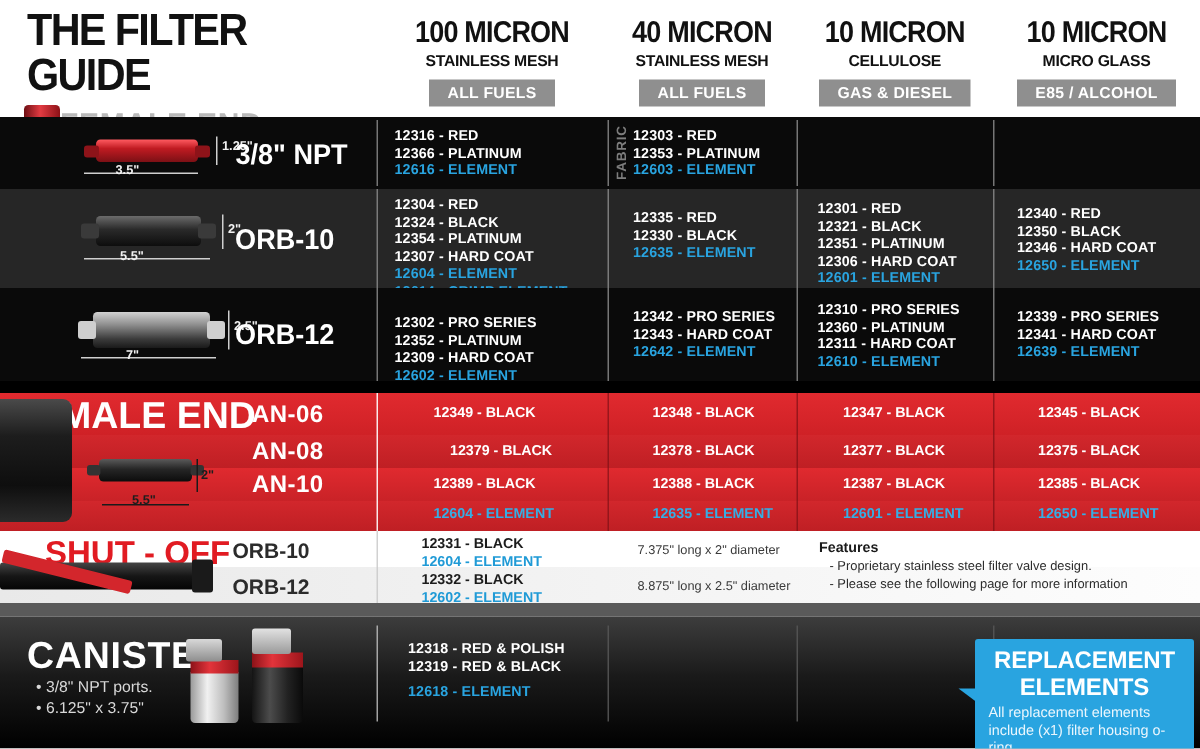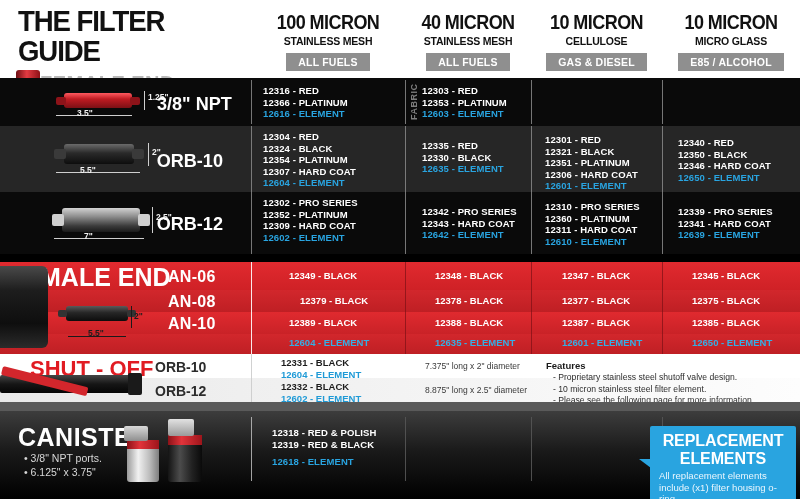--- a/index.html
+++ b/index.html
@@ -266,21 +266,21 @@
                 background:linear-gradient(180deg,#d2d2d2,#8f8f8f 35%,#3b3b3b 75%,#1a1a1a);border-radius:3px;"></div>
     <div class="photo" style="left:52px;top:22px;width:12px;height:12px;background:#cfcfcf;border-radius:2px;"></div>
     <div class="photo" style="left:138px;top:22px;width:12px;height:12px;background:#cfcfcf;border-radius:2px;"></div>
     <div class="dimline" style="left:54px;top:46px;width:90px;height:1px;"></div>
     <div class="dimline" style="left:152px;top:15px;width:1px;height:26px;"></div>
     <div class="dimtxt" style="left:84px;top:39px;">7"</div>
     <div class="dimtxt" style="left:156px;top:20px;">2.5"</div>
 
     <div class="sizelabel" style="left:155px;top:21px;">ORB-12</div>
 
-    <div class="cell" style="left:263px;padding-top:5px;">
+    <div class="cell" style="left:263px;padding-top:18px;">
       <div class="pn">12302 - PRO SERIES</div>
       <div class="pn">12352 - PLATINUM</div>
       <div class="pn">12309 - HARD COAT</div>
       <div class="pn el">12602 - ELEMENT</div>
     </div>
     <div class="cell" style="left:422px;padding-top:14px;">
       <div class="pn">12342 - PRO SERIES</div>
       <div class="pn">12343 - HARD COAT</div>
       <div class="pn el">12642 - ELEMENT</div>
     </div>
@@ -374,22 +374,21 @@
     <div class="shut-size" style="left:155px;top:5px;">ORB-12</div>
     <div style="position:absolute;left:281px;top:3px;">
       <div class="shut-pn">12332 - BLACK</div>
       <div class="shut-pn el">12602 - ELEMENT</div>
     </div>
     <div class="shut-dim" style="left:425px;top:7px;">8.875" long x 2.5" diameter</div>
   </div>
 
   <div class="feat-title" style="left:546px;top:360px;">Features</div>
   <div style="position:absolute;left:553px;top:372px;">
-    <div class="feat-line">- Proprietary stainless steel shutoff valve design.</div>
-    <div class="feat-line">- 10 micron stainless steel filter element.</div>
+    <div class="feat-line">- Proprietary stainless steel filter valve design.</div>
     <div class="feat-line">- Please see the following page for more information</div>
   </div>
 
   <div class="photo" style="left:0px;top:375px;width:140px;height:18px;
               background:linear-gradient(180deg,#454545,#161616 50%,#050505);border-radius:2px;"></div>
   <div class="photo" style="left:2px;top:366px;width:88px;height:9px;background:#d3262c;
               transform:rotate(14deg);transform-origin:left center;border-radius:2px;"></div>
   <div class="photo" style="left:128px;top:373px;width:14px;height:22px;background:#1a1a1a;border-radius:2px;"></div>
 
   <div class="gray-sep" style="top:402px;height:9px;"></div>

